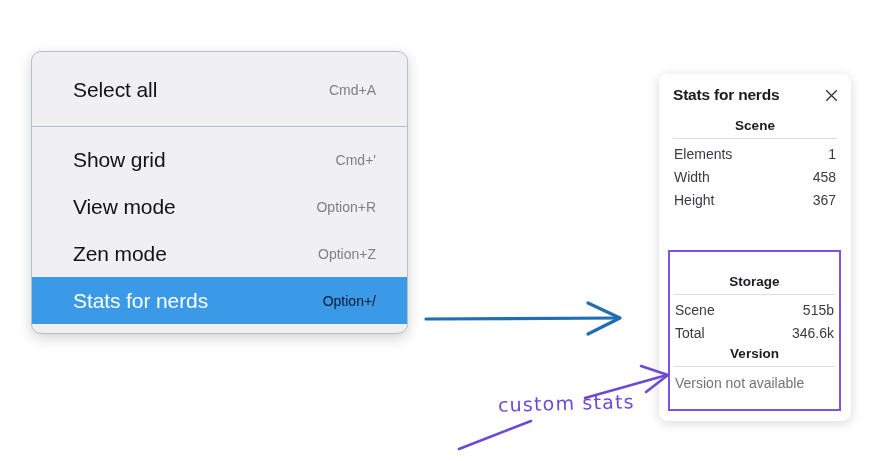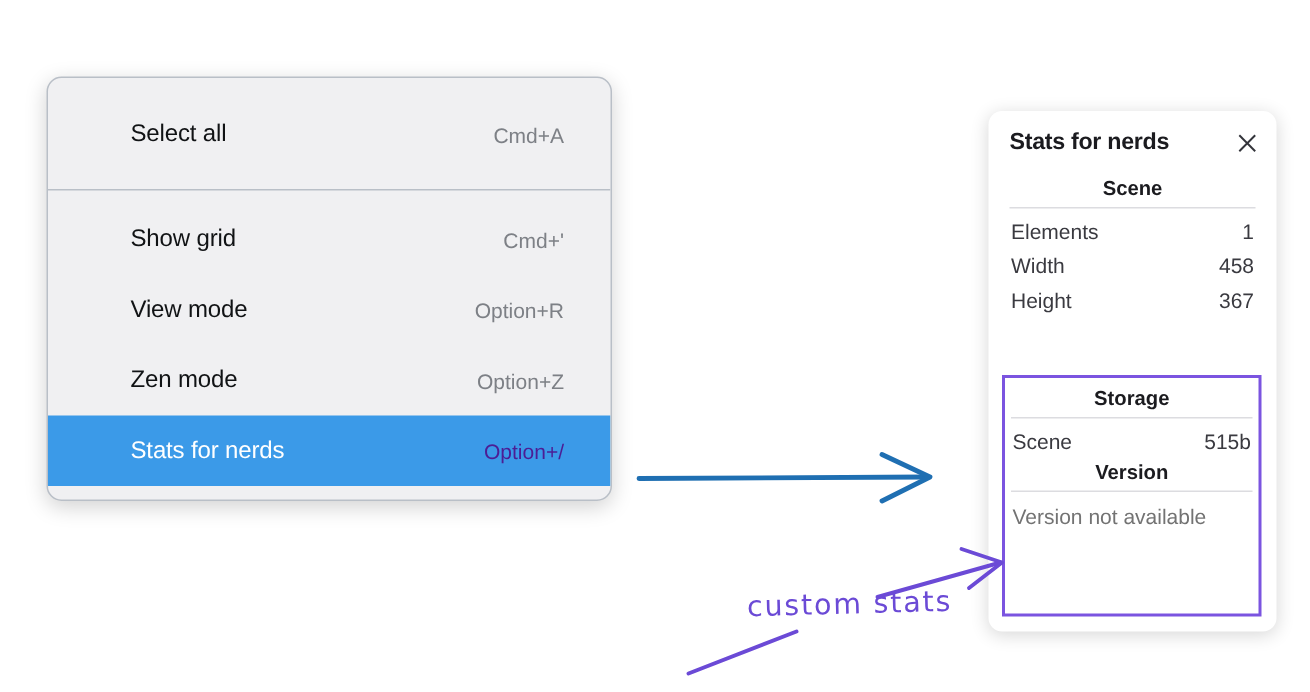--- a/index.html
+++ b/index.html
@@ -41,39 +41,38 @@
   }
   .menu-item {
     display: flex;
     align-items: center;
     justify-content: space-between;
     padding: 0 31px 0 41px;
     height: 47px;
     box-sizing: border-box;
   }
   .menu-item .mi-label {
-    font-size: 16px;
+    font-size: 21px;
     color: #111315;
     letter-spacing: -0.1px;
     white-space: nowrap;
-    margin-left: 14px;
   }
   .menu-item .mi-shortcut {
     font-size: 14px;
     color: #7d8086;
     white-space: nowrap;
   }
   .menu-item.selected {
     background: #3b9ae8;
   }
   .menu-item.selected .mi-label {
     color: #ffffff;
   }
   .menu-item.selected .mi-shortcut {
-    color: #4c1d95;
+    color: #0f172a;
   }
 
   
   #stats-panel {
     position: absolute;
     left: 659px;
     top: 74px;
     width: 192px;
     height: 347px;
     background: #ffffff;
@@ -148,21 +147,21 @@
     box-sizing: border-box;
     pointer-events: none;
   }
   #custom-stats-box-inner {
     position: absolute;
     left: 9px;
     top: 176px;
     width: 173px;
     height: 175px;
     box-sizing: border-box;
-    padding: 6px 2px 0 2px;
+    padding: 22px 2px 0 2px;
   }
 
   
   #annotations {
     position: absolute;
     left: 0; top: 0;
     width: 873px; height: 461px;
     pointer-events: none;
   }
   #handwriting {
@@ -242,20 +241,24 @@
   </div>
 
   <div id="custom-stats-box-inner">
     <div>
       <div class="section-head">Storage</div>
       <div class="section-rule"></div>
       <div class="stat-row">
         <span class="sl">Scene</span>
         <span class="sv">515b</span>
       </div>
+      <div class="stat-row">
+        <span class="sl">Total</span>
+        <span class="sv">346.6k</span>
+      </div>
     </div>
     <div>
       <div class="section-head">Version</div>
       <div class="section-rule"></div>
       <div class="plain-row">Version not available</div>
     </div>
   </div>
 
   <div id="custom-stats-box"></div>
 

